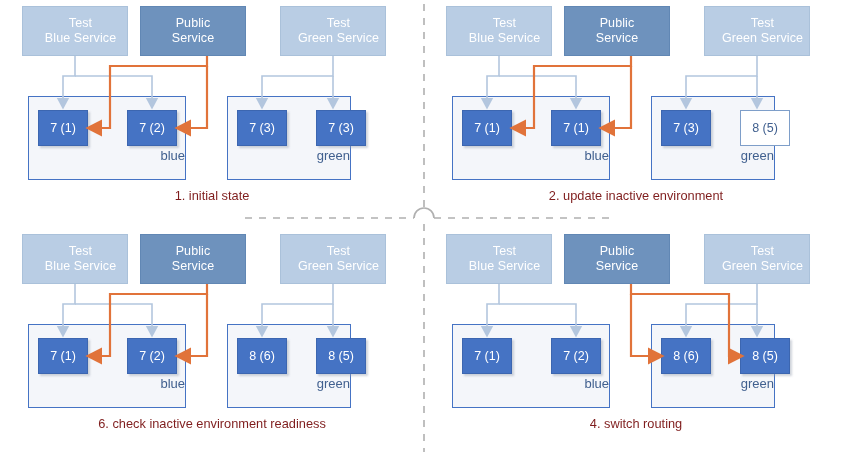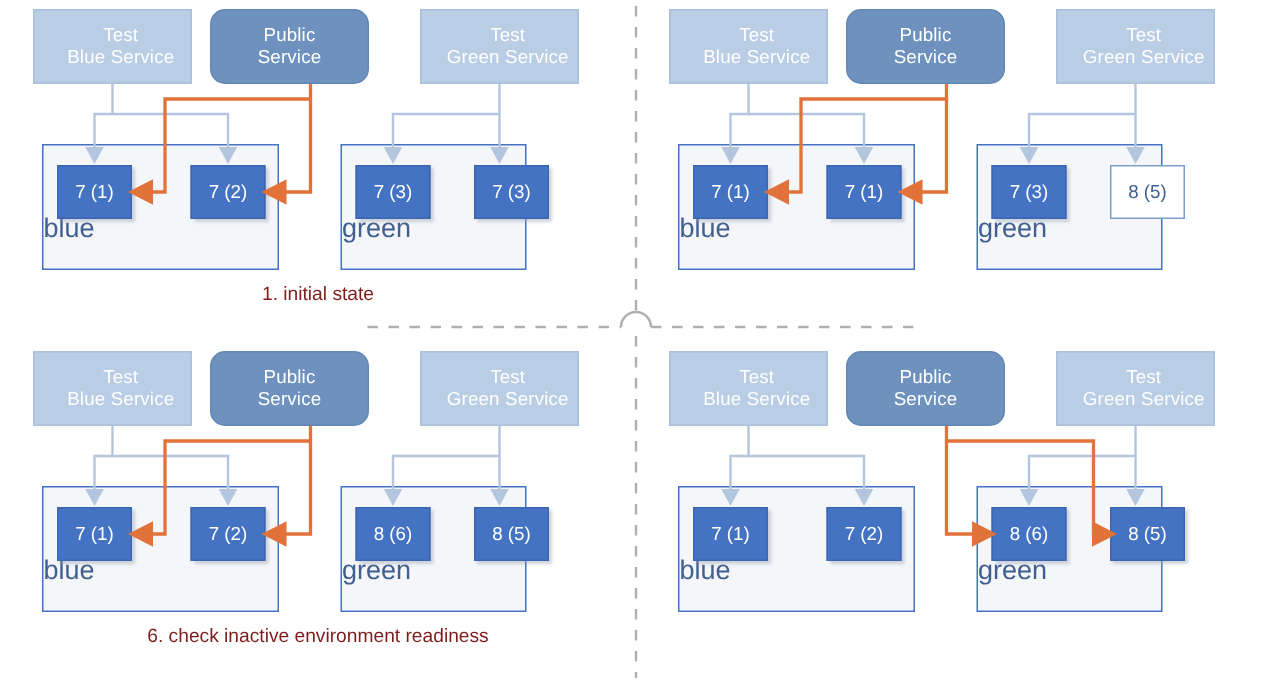--- a/index.html
+++ b/index.html
@@ -39,21 +39,21 @@
     justify-content: center;
     text-align: center;
     color: #ffffff;
     font-size: 12.5px;
     line-height: 15px;
     letter-spacing: 0.1px;
     border: 1px solid #a9bed6;
     z-index: 5;
   }
   .service-box.light { background: #b9cde4; border-color: #aac1da; padding-left: 11px; }
-  .service-box.dark  { background: #6e92bd; border-color: #6187b4; border-radius: 10px; }
+  .service-box.dark  { background: #6e92bd; border-color: #6187b4; }
 
   .svc-test-blue  { left: 22px;  top: 6px;  width: 106px; height: 50px; }
   .svc-public     { left: 140px; top: 6px;  width: 106px; height: 50px; }
   .svc-test-green { left: 280px; top: 6px;  width: 106px; height: 50px; }
 
   
   .env-box {
     position: absolute;
     box-sizing: border-box;
     border: 1px solid #4573c4;
@@ -61,23 +61,23 @@
     z-index: 2;
   }
   .env-blue  { left: 28px;  top: 96px; width: 158px; height: 84px; }
   .env-green { left: 227px; top: 96px; width: 124px; height: 84px; }
 
   .env-label {
     position: absolute;
     left: 0;
     right: 0;
     bottom: 16px;
-    text-align: left;
+    text-align: right;
     color: #41608f;
-    font-size: 18px;
+    font-size: 13px;
     z-index: 3;
   }
 
   
   .inst-box {
     position: absolute;
     box-sizing: border-box;
     width: 50px;
     height: 36px;
     display: flex;
@@ -214,20 +214,21 @@
     <div class="inst-box filled" style="left:38px; top:110px;">7 (1)</div>
     <div class="inst-box filled" style="left:127px; top:110px;">7 (1)</div>
     <div class="inst-box filled" style="left:237px; top:110px;">7 (3)</div>
     <div class="inst-box hollow" style="left:316px; top:110px;">8 (5)</div>
 
     <svg class="conn-layer over" viewBox="0 0 424 228">
       <path d="M207,56 L207,66 L110,66 L110,128 L95,128" fill="none" stroke="#e1733a" stroke-width="2.2" marker-end="url(#orhead1)"></path>
       <path d="M207,66 L207,128 L184,128" fill="none" stroke="#e1733a" stroke-width="2.2" marker-end="url(#orhead1)"></path>
     </svg>
 
+    <div class="caption">2. update inactive environment</div>
   </div>
 
   <div class="panel" id="panel-3">
 
     <svg class="conn-layer" viewBox="0 0 424 228">
       <path d="M75,56 L75,76 L63,76 L63,103" fill="none" stroke="#b3c6de" stroke-width="1.6" marker-end="url(#bluehead1)"></path>
       <path d="M75,76 L152,76 L152,103" fill="none" stroke="#b3c6de" stroke-width="1.6" marker-end="url(#bluehead1)"></path>
       <path d="M333,56 L333,76 L262,76 L262,103" fill="none" stroke="#b3c6de" stroke-width="1.6" marker-end="url(#bluehead1)"></path>
       <path d="M333,76 L333,103" fill="none" stroke="#b3c6de" stroke-width="1.6" marker-end="url(#bluehead1)"></path>
     </svg>
@@ -292,20 +293,21 @@
     <div class="inst-box filled" style="left:127px; top:110px;">7 (2)</div>
     <div class="inst-box filled" style="left:237px; top:110px;">8 (6)</div>
     <div class="inst-box filled" style="left:316px; top:110px;">8 (5)</div>
 
     <svg class="conn-layer over" viewBox="0 0 424 228">
 
       <path d="M207,56 L207,66 L305,66 L305,128 L311,128" fill="none" stroke="#e1733a" stroke-width="2.2" marker-end="url(#orhead1)"></path>
       <path d="M207,66 L207,128 L231,128" fill="none" stroke="#e1733a" stroke-width="2.2" marker-end="url(#orhead1)"></path>
     </svg>
 
+    <div class="caption">4. switch routing</div>
   </div>
 
   <svg id="divider-layer" viewBox="0 0 848 456">
     <line x1="424" y1="4" x2="424" y2="212" stroke="#b0b0b0" stroke-width="1.6" stroke-dasharray="7 7"></line>
     <line x1="424" y1="224" x2="424" y2="452" stroke="#b0b0b0" stroke-width="1.6" stroke-dasharray="7 7"></line>
     <line x1="245" y1="218" x2="414" y2="218" stroke="#b0b0b0" stroke-width="1.6" stroke-dasharray="7 7"></line>
     <path d="M414,218 A10,10 0 0,1 434,218" fill="none" stroke="#b0b0b0" stroke-width="1.6"></path>
     <line x1="434" y1="218" x2="612" y2="218" stroke="#b0b0b0" stroke-width="1.6" stroke-dasharray="7 7"></line>
   </svg>
 

